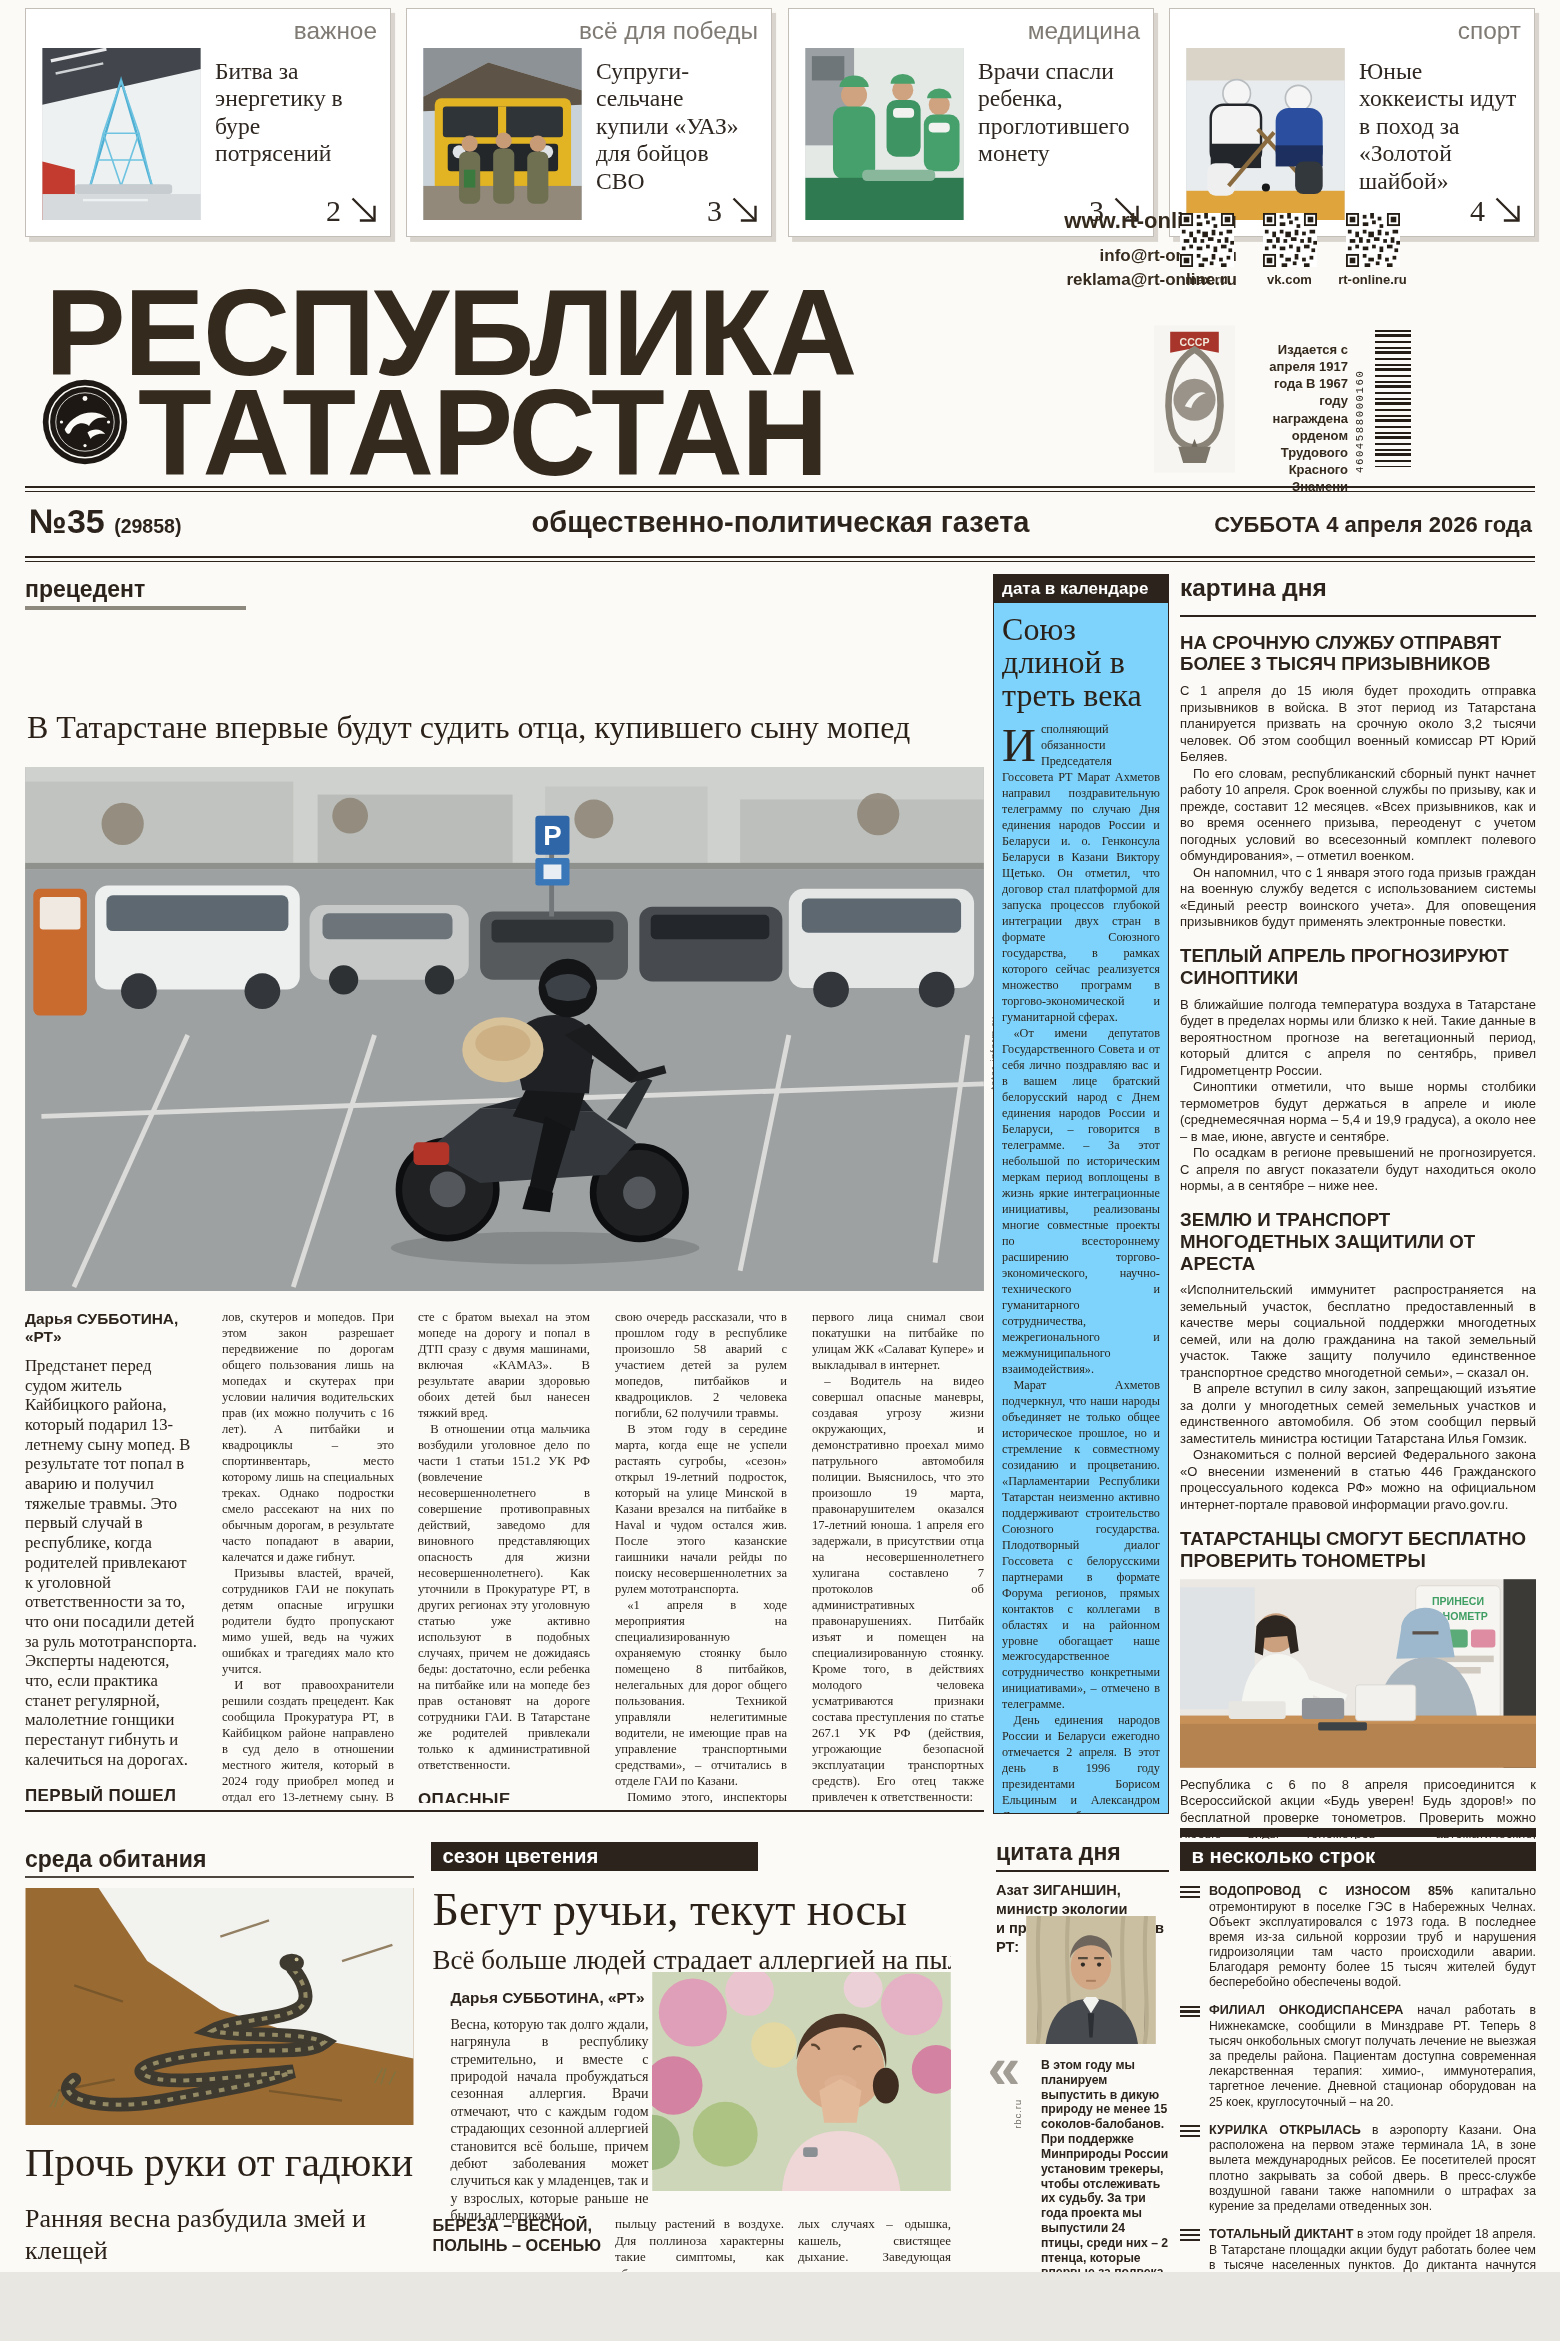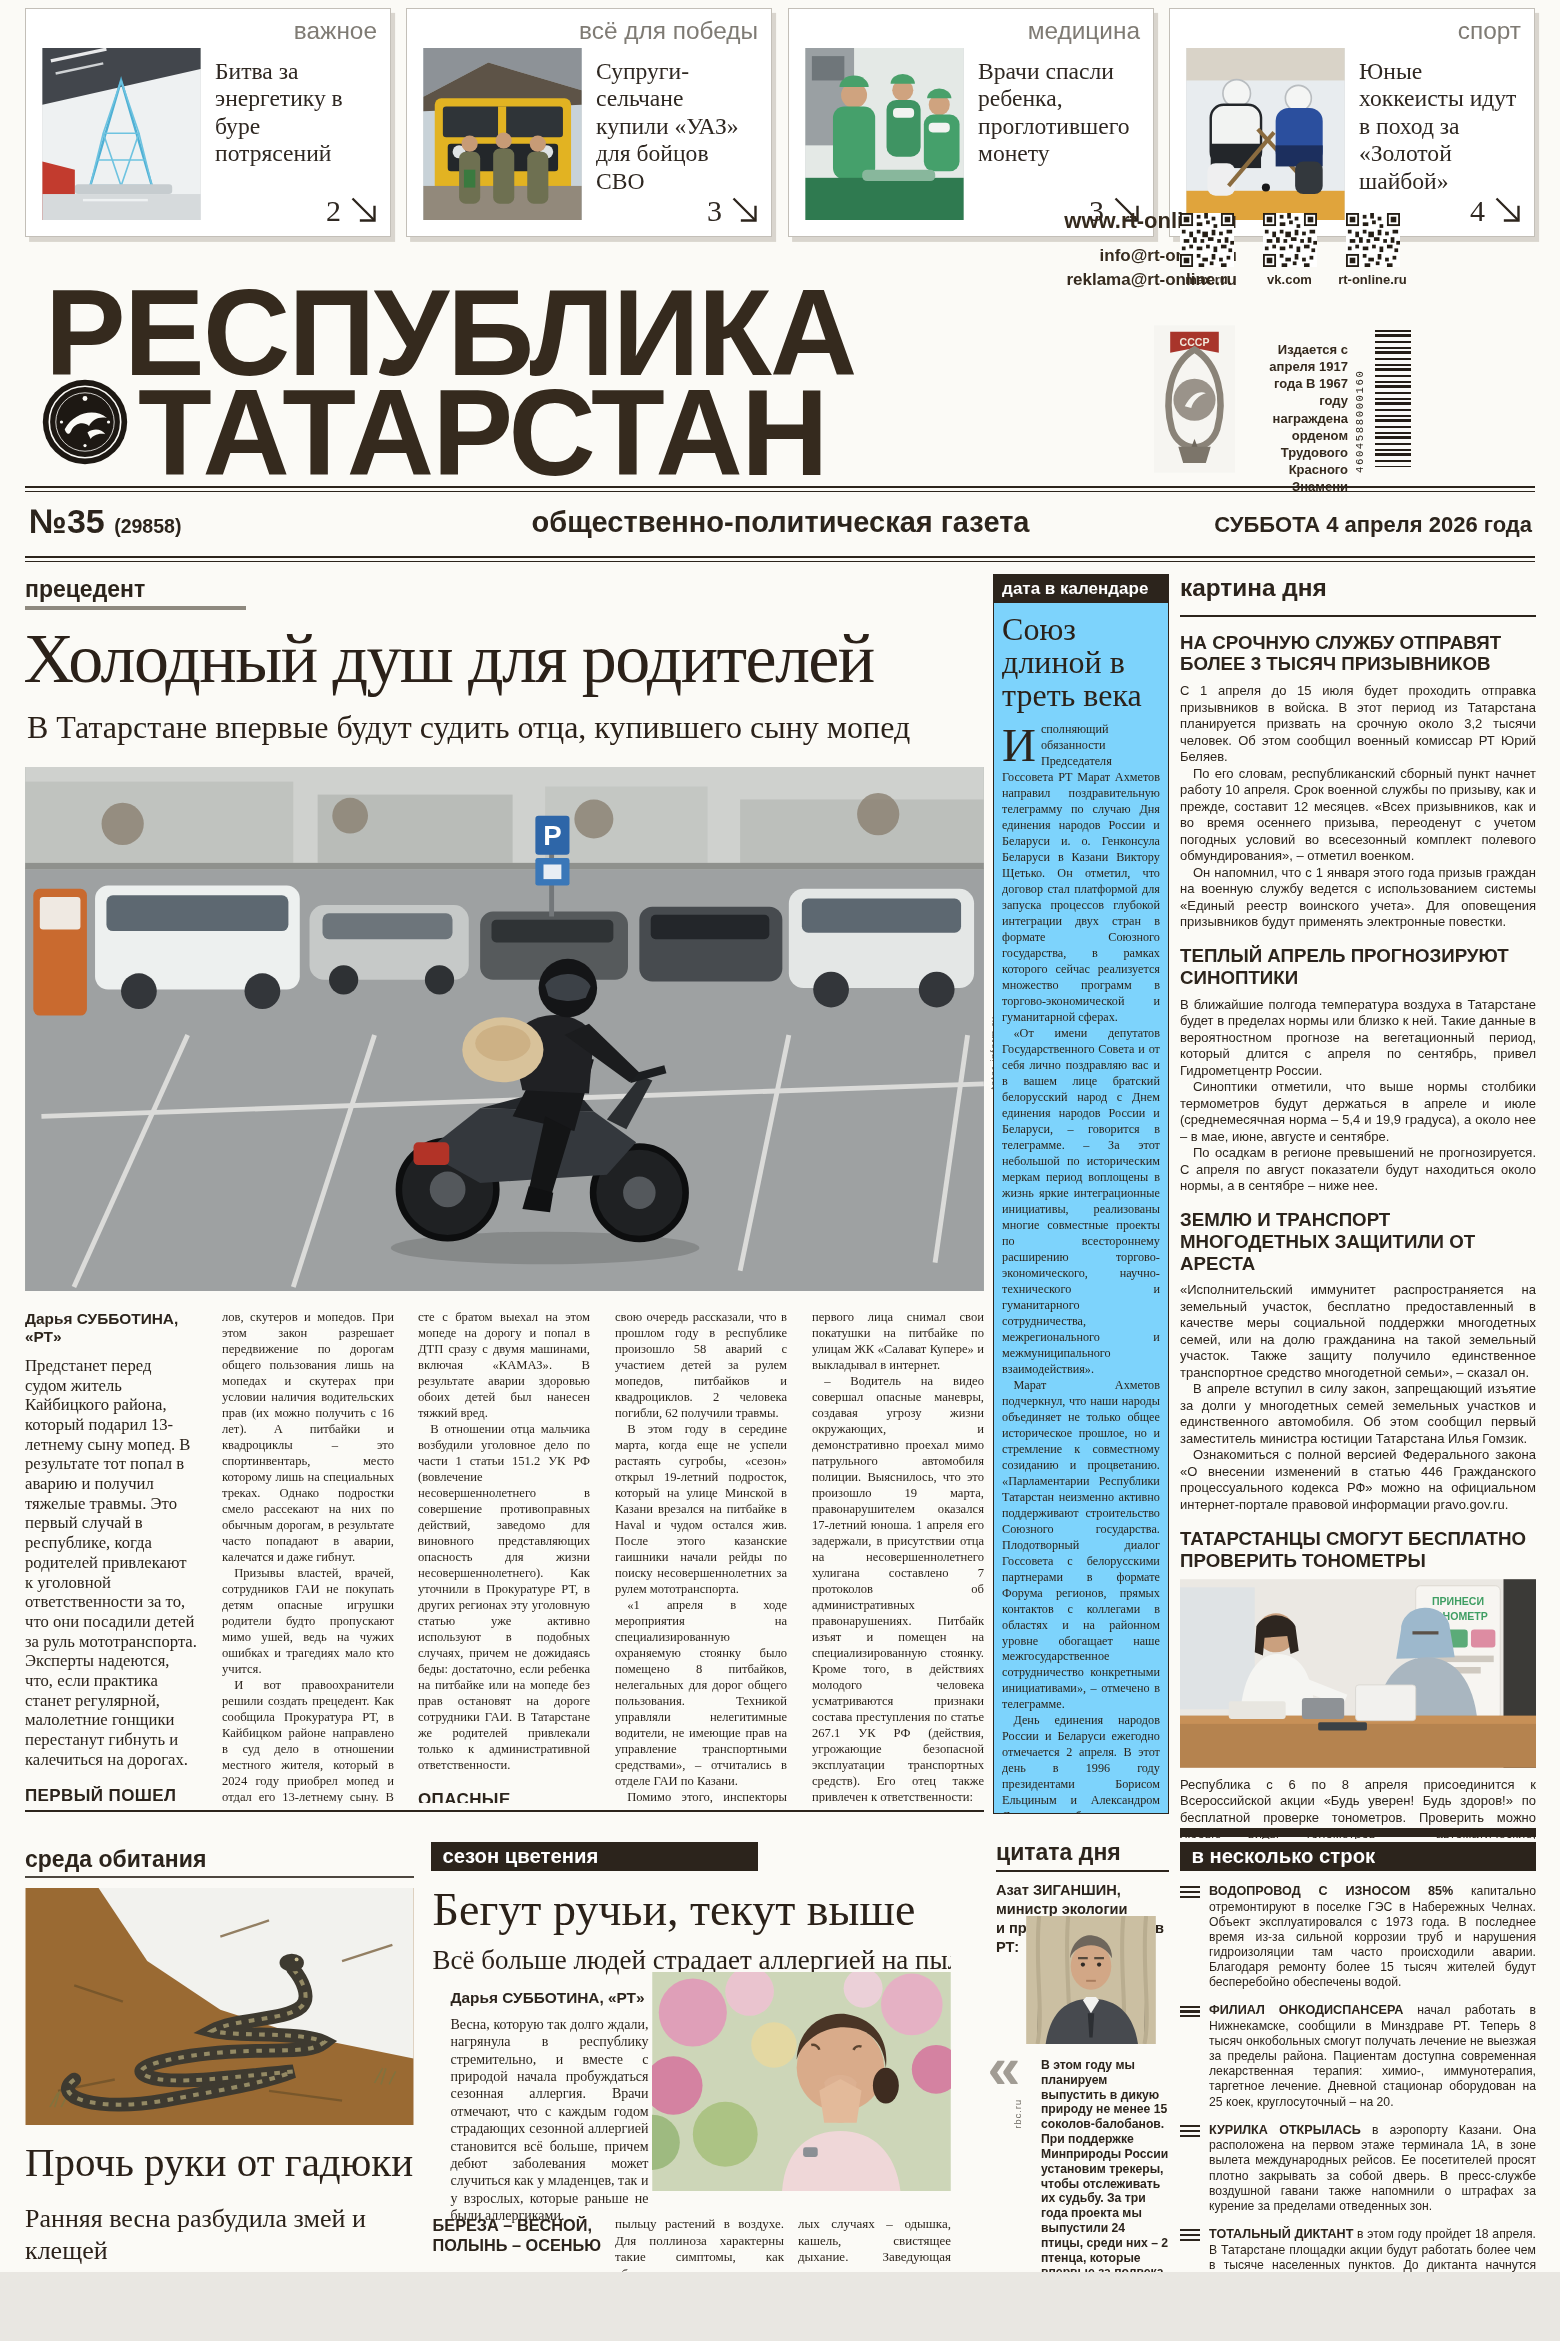--- a/index.html
+++ b/index.html
@@ -348,21 +348,20 @@
   <div class="ib-num">
     <span>№35</span>
     <span class="small">(29858)</span>
   </div>
   <div class="ib-center">общественно-политическая газета</div>
   <div class="ib-date">СУББОТА 4 апреля 2026 года</div>
   <div class="dbl-rule" style="top:556px"></div>
 
   <div class="abs label" style="left:25px; top:576px;">прецедент</div>
   <div class="abs" style="left:25px; top:606px; width:221px; height:4.1px; background:#8e897f;"></div>
-  <div class="abs headline" style="left:23.6px; top:619px;">Холодный душ для родителей</div>
   <div class="abs subhl" style="left:27px; top:709px;">В Татарстане впервые будут судить отца, купившего сыну мопед</div>
 
   <div class="abs" style="left:25px; top:767px; width:959px; height:524px; background:#aeb0af; overflow:hidden;">
     <svg viewBox="0 0 1180 645" width="959" height="524">
       <rect width="1180" height="645" fill="#b4b6b3"></rect>
       <rect x="0" y="0" width="1180" height="124" fill="#cfd1ce"></rect>
       <rect x="0" y="18" width="330" height="100" fill="#c0c3bf"></rect>
       <rect x="360" y="34" width="240" height="84" fill="#b9bcb8"></rect>
       <rect x="640" y="24" width="200" height="94" fill="#c4c7c3"></rect>
       <rect x="880" y="40" width="300" height="80" fill="#bcbfbb"></rect>
@@ -572,21 +571,21 @@
       <span class="jp">4</span>
       <svg viewBox="0 0 36 36" width="29" height="29">
           <use href="#jarrow"></use>
         </svg>
     </div>
     <div class="h-brule"></div>
   </div>
 
   <div class="bloom">
     <div class="band" style="position:absolute; left:0; top:3.3px; width:327px;">сезон  цветения</div>
-    <div class="bl-head">Бегут ручьи, текут выше</div>
+    <div class="bl-head">Бегут ручьи, текут носы</div>
     <div class="bl-sub">Всё больше людей страдает аллергией на пыльцу</div>
     <div class="bl-by">Дарья СУББОТИНА, «РТ»</div>
 
     <div class="bl-lede">Весна, которую так долго ждали, нагрянула в республику стремительно, и вместе с природой начала пробуждаться сезонная аллергия. Врачи отмечают, что с каждым годом страдающих сезонной аллергией становится всё больше, причем дебют заболевания может случиться как у младенцев, так и у взрослых, которые раньше не были аллергиками.</div>
     <div class="bl-photo">
       <svg viewBox="0 0 368 270" width="299" height="219">
         <rect width="368" height="270" fill="#cdd6b8"></rect>
         <g opacity=".9">
           <circle cx="50" cy="50" r="42" fill="#e29ab8"></circle>
             <circle cx="120" cy="24" r="30" fill="#eec3d2"></circle>

